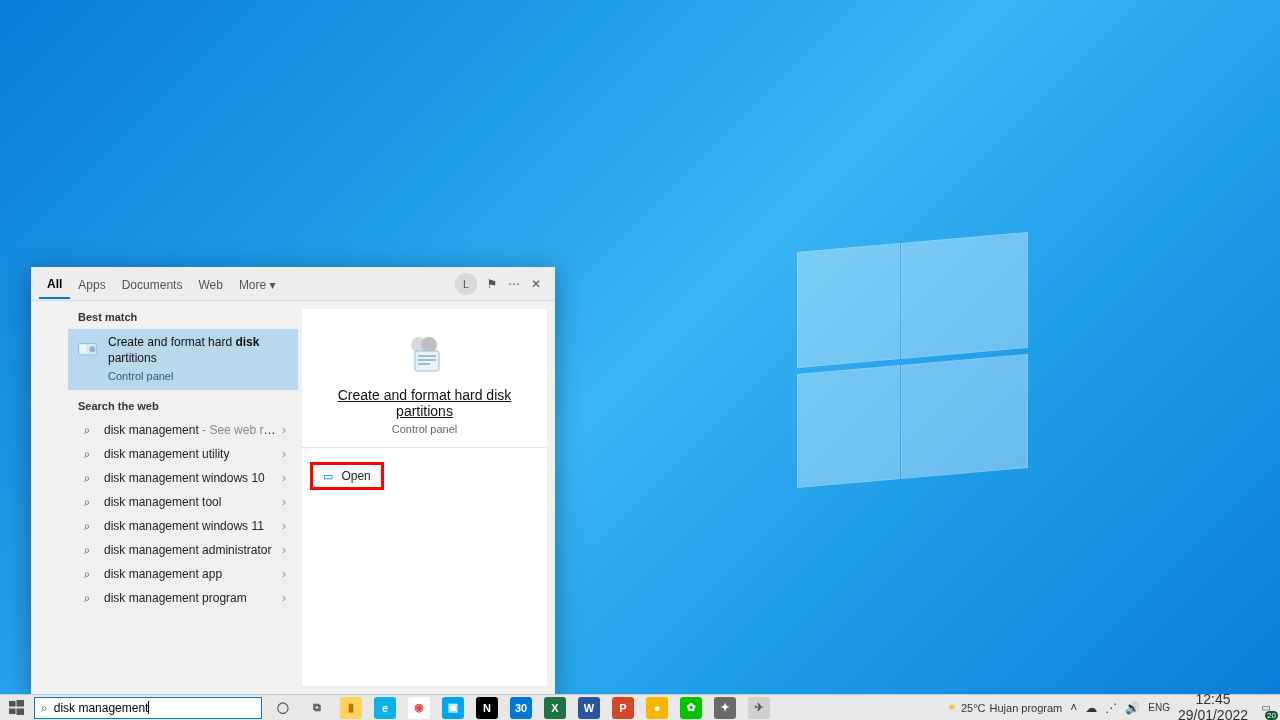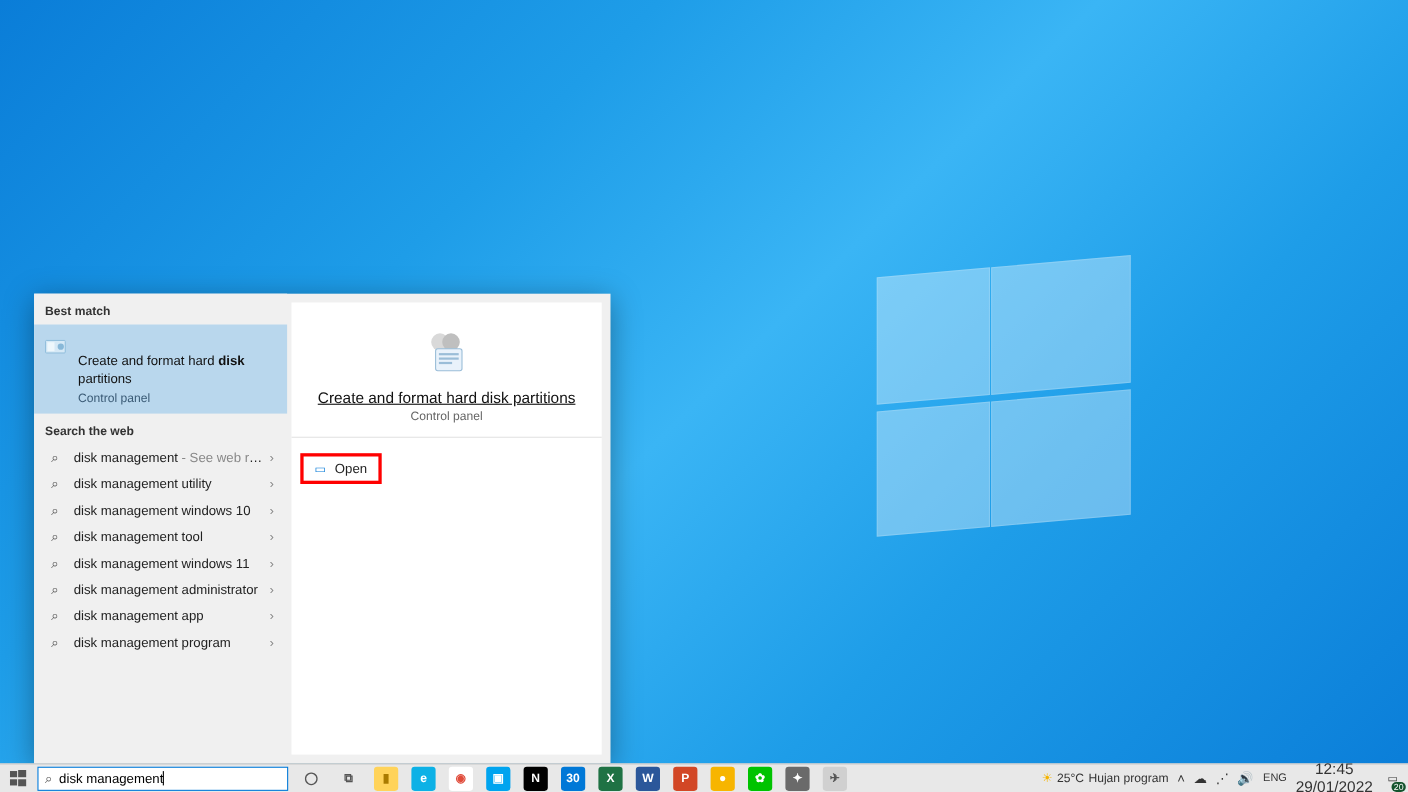--- a/index.html
+++ b/index.html
@@ -60,39 +60,39 @@
 .search-tabs .tab.active { color: #000; border-bottom: 2px solid #0078d7; font-weight:600; }
 .search-tabs .spacer { flex:1; }
 .search-tabs .avatar {
   width: 22px; height:22px; border-radius:50%;
   background:#d9d9d9; color:#555;
   display:flex; align-items:center; justify-content:center;
   font-size:11px; margin: 0 4px;
 }
 .search-tabs .hicon { width:22px; text-align:center; color:#555; font-size:12px; cursor:pointer; padding:4px; }
 
-.search-body { flex:1; display:flex; }
+.search-body { flex:1; display:flex;padding-left:37px; }
 .left-col { width: 230px; background:#f0f0f0; }
 .right-col { flex:1; background:#fff; margin:8px 8px 8px 4px; border-radius:0; position:relative;}
 
 .section-header {
   font-size: 11px; font-weight:600; color:#333;
   padding: 10px 10px 6px;
 }
 
 .best-match {
   background:#b9d7ed;
   padding: 6px 10px 8px 40px;
   position: relative;
 }
 .best-match .icon {
   position:absolute; left:8px; top:8px;
   width:26px; height:26px;
 }
-.best-match .title { font-size:12px; color:#111; line-height:1.3;margin-top:20px; }
+.best-match .title { font-size:12px; color:#111; line-height:1.3; }
 .best-match .title b { font-weight:700; }
 .best-match .sub { font-size:11px; color:#3a5a75; margin-top:4px; }
 
 .web-item {
   display:flex; align-items:center;
   padding: 5px 8px 5px 10px;
   font-size:12px; color:#222;
   position:relative;
   cursor:pointer;
 }
@@ -189,20 +189,32 @@
 
   <div class="win-logo">
     <div class="pane tl"></div>
       <div class="pane tr"></div>
     <div class="pane bl"></div>
       <div class="pane br"></div>
   </div>
 
 
   <div class="search-panel">
+    <div class="search-tabs">
+      <div class="tab active">All</div>
+      <div class="tab">Apps</div>
+      <div class="tab">Documents</div>
+      <div class="tab">Web</div>
+      <div class="tab"><span>More</span> <span>▾</span></div>
+      <div class="spacer"></div>
+      <div class="avatar">L</div>
+      <div class="hicon">⚑</div>
+      <div class="hicon">⋯</div>
+      <div class="hicon">✕</div>
+    </div>
 
     <div class="search-body">
       <div class="left-col">
 
         <div class="section-header">Best match</div>
 
         <div class="best-match">
           <svg class="icon" viewBox="0 0 32 32">
             <rect x="3" y="8" width="22" height="14" rx="1" fill="#d6e9f6" stroke="#88b8d8"></rect>
             <rect x="5" y="10" width="8" height="10" fill="#eef7fc"></rect>

